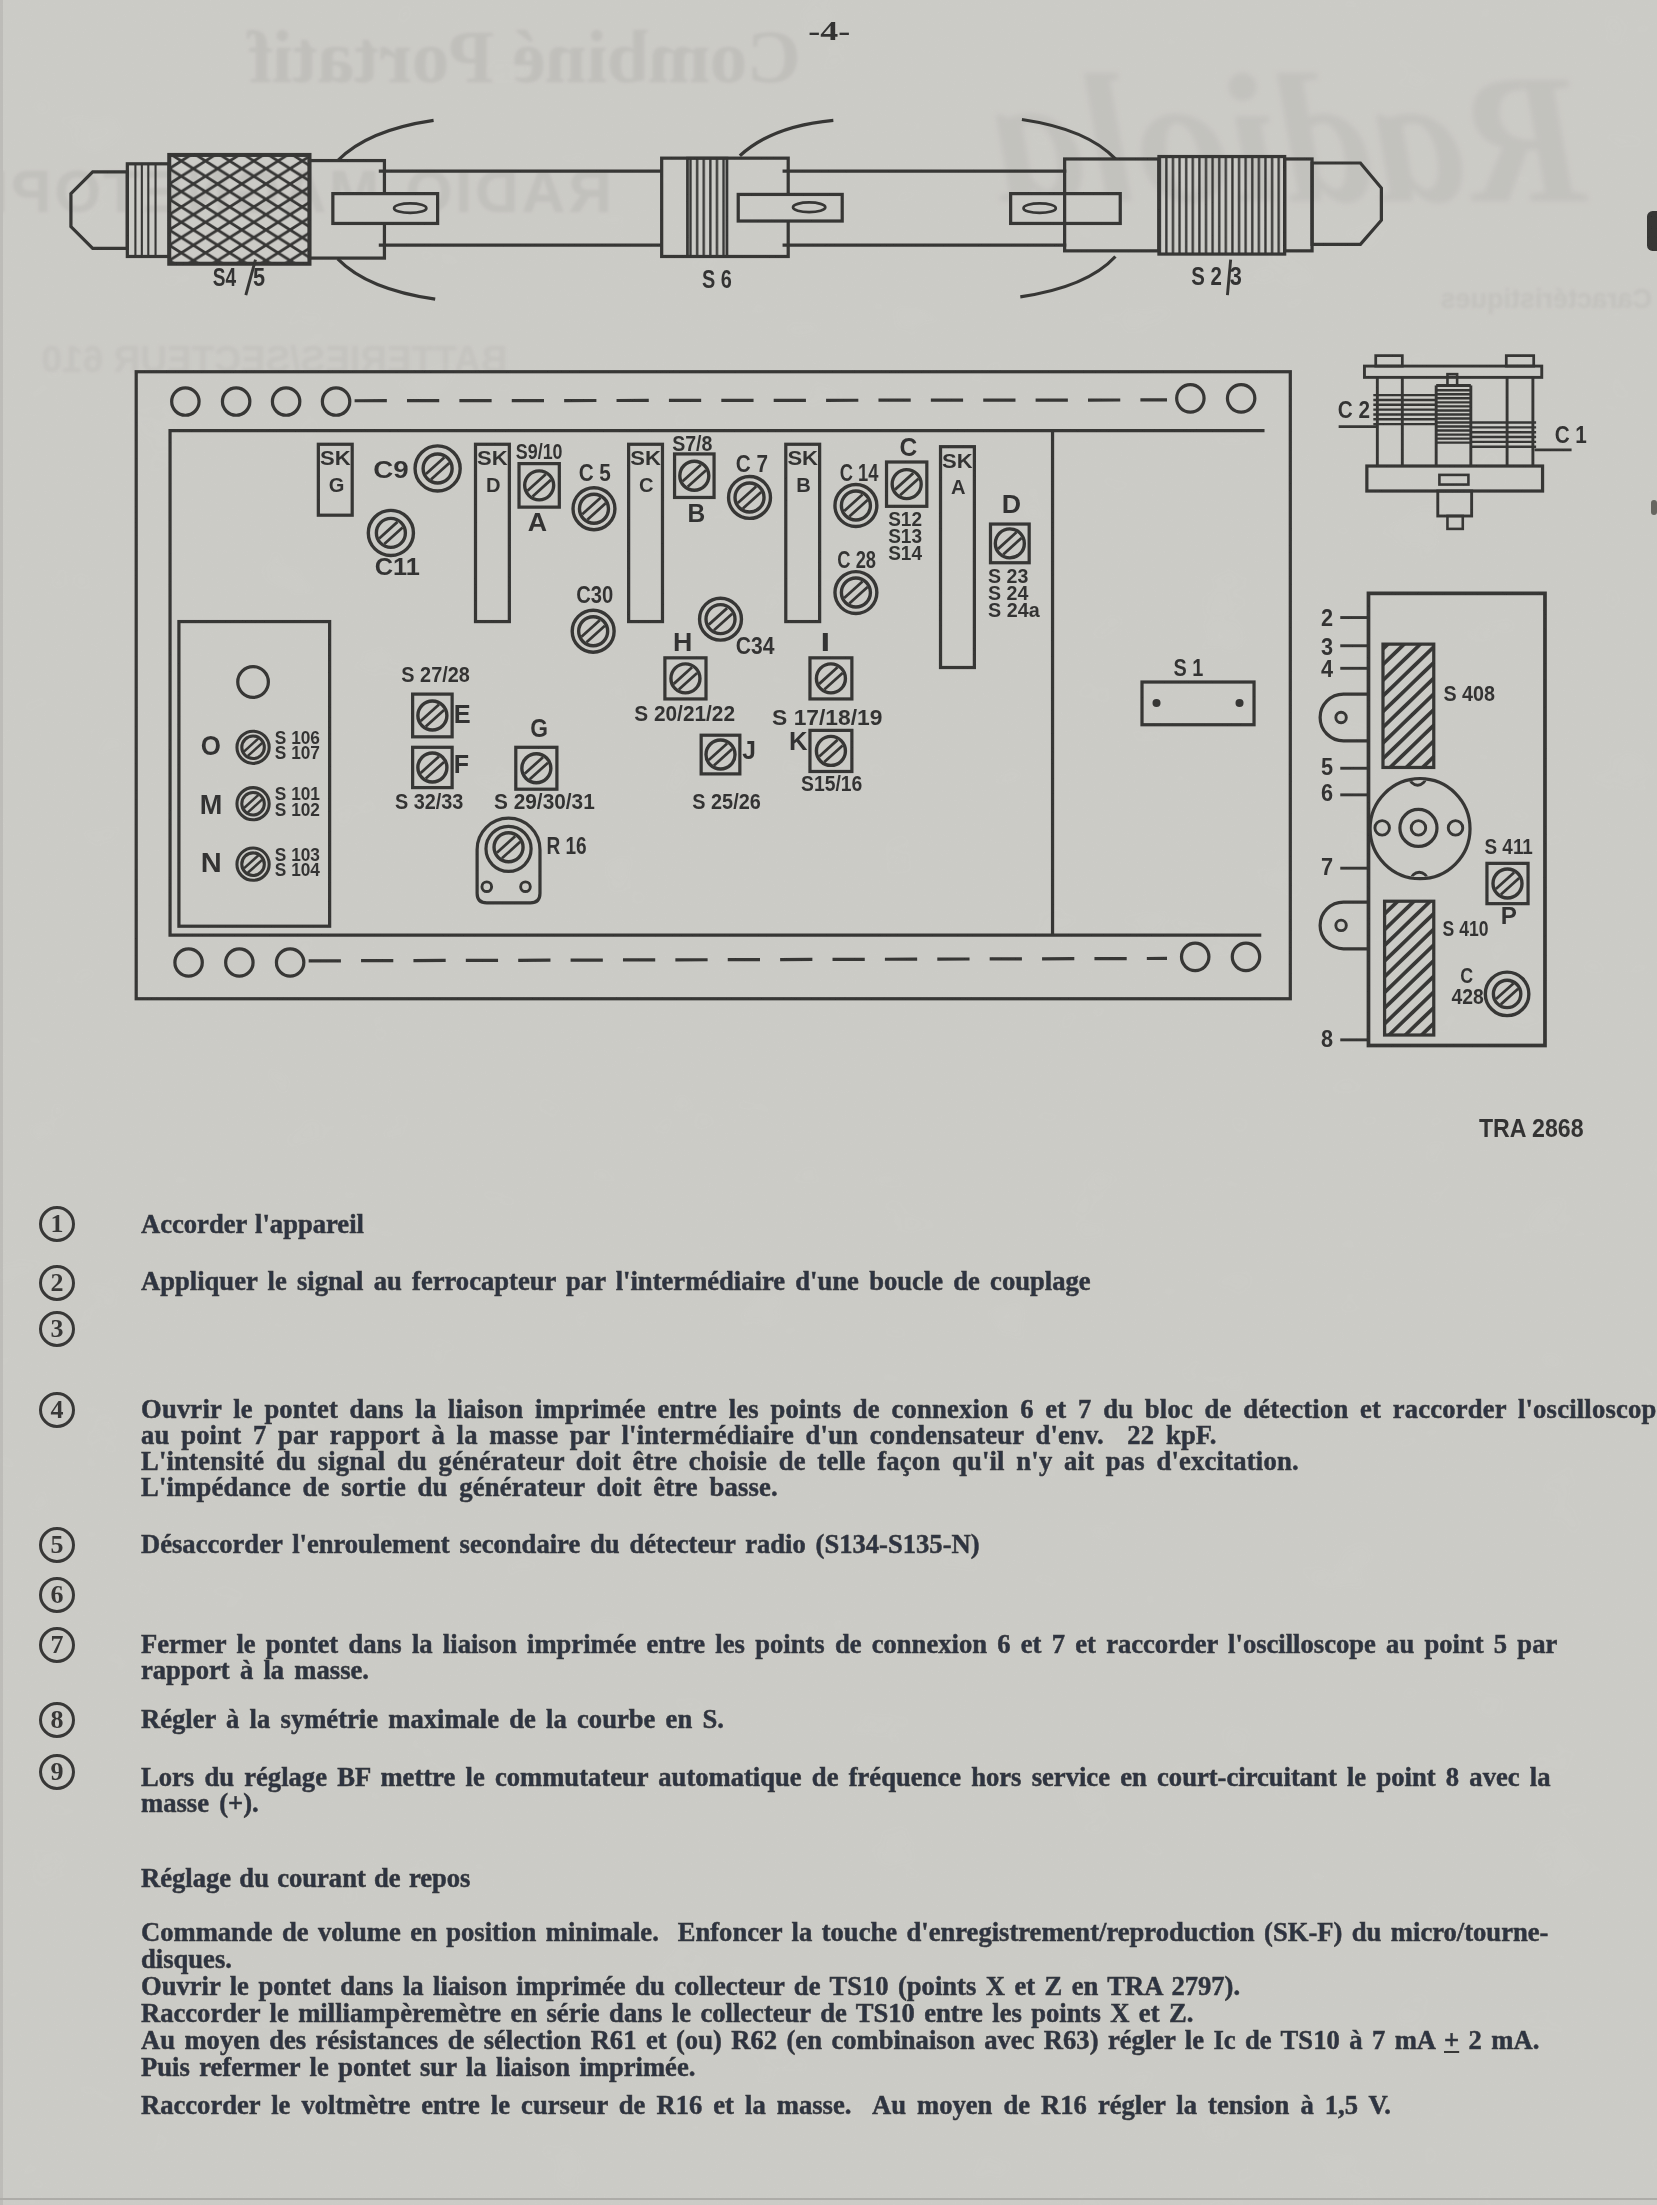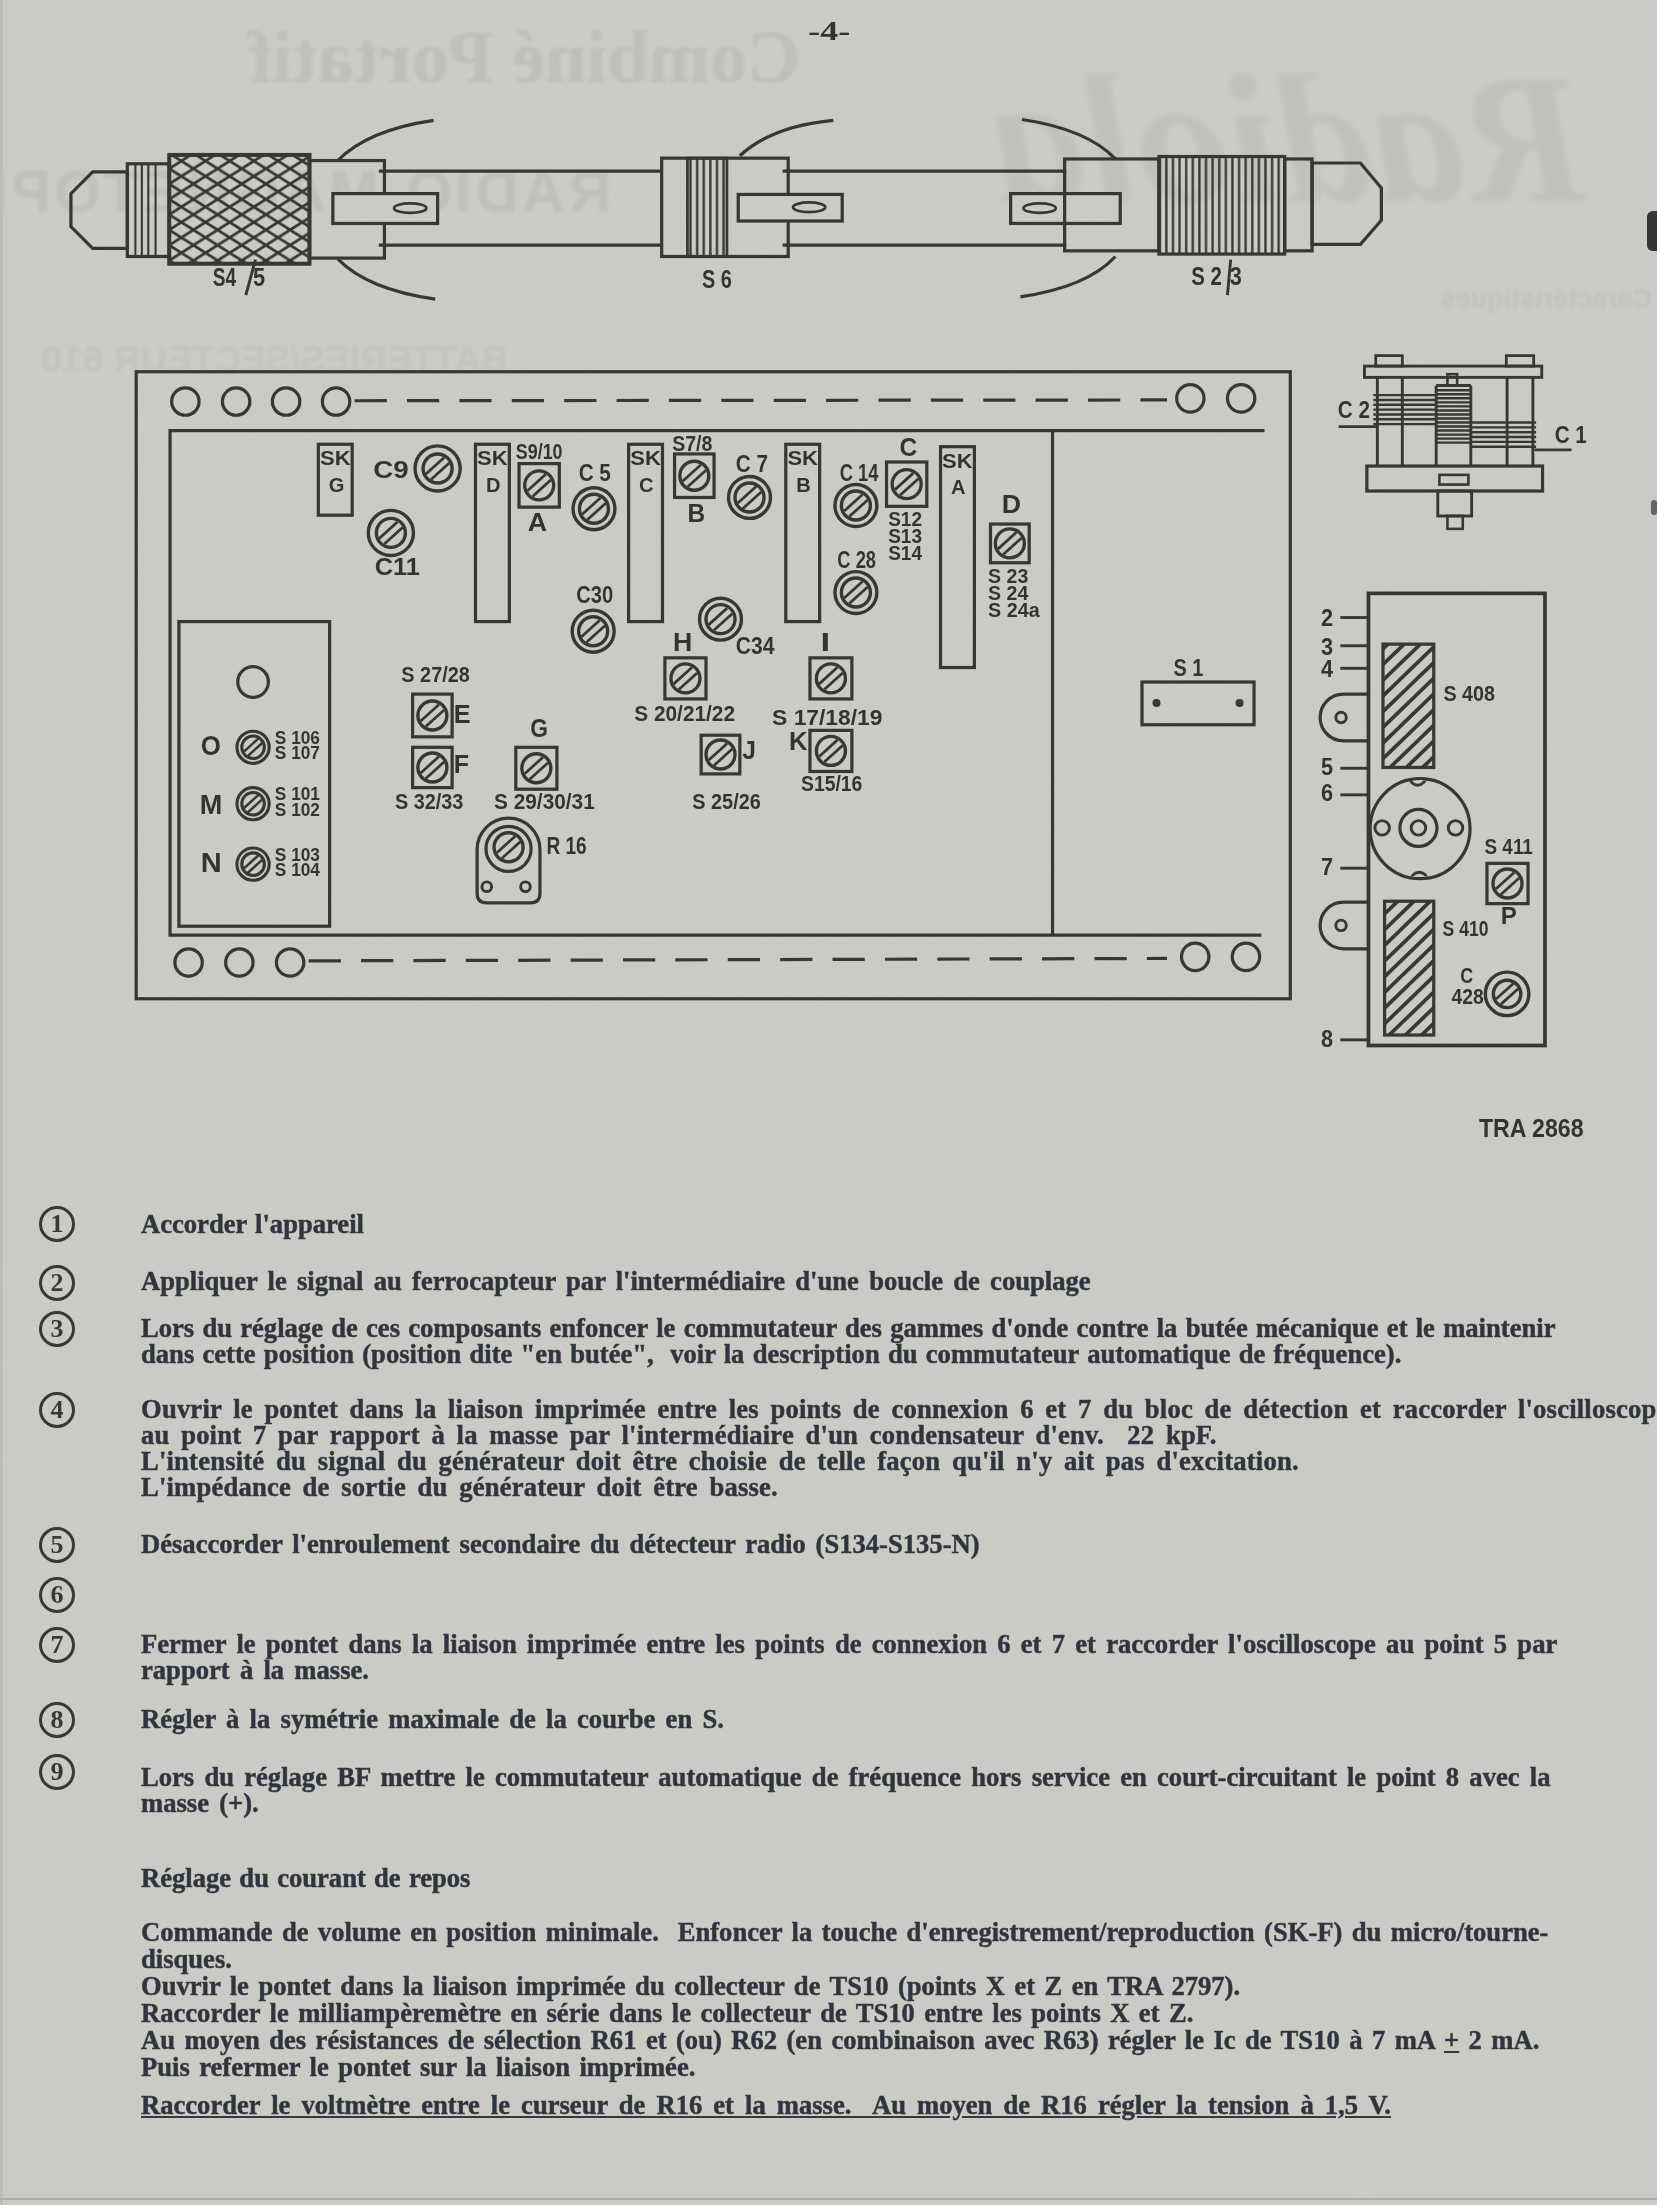--- a/index.html
+++ b/index.html
@@ -566,35 +566,34 @@
         <line x1="1663" y1="1077" x2="1698" y2="1077" stroke="#1a1a1a" stroke-width="3.6"></line>
         <text x="1639" y="1299" class="lab" font-size="29" textLength="15" lengthAdjust="spacingAndGlyphs">8</text>
         <line x1="1663" y1="1290" x2="1698" y2="1290" stroke="#1a1a1a" stroke-width="3.6"></line>
       </g>
 </svg>
 <div class="cnum" style="left:39px;top:1206px;">1</div>
 <div class="txt" style="left:141px;top:1211px;line-height:26px;word-spacing:1.6px;letter-spacing:0px;">Accorder l'appareil</div>
 <div class="cnum" style="left:39px;top:1265px;">2</div>
 <div class="txt" style="left:141px;top:1268px;line-height:26px;word-spacing:3.6px;letter-spacing:0px;">Appliquer le signal au ferrocapteur par l'intermédiaire d'une boucle de couplage</div>
 <div class="cnum" style="left:39px;top:1311px;">3</div>
-<div class="txt" style="left:141px;top:1315px;line-height:26px;word-spacing:1.6px;letter-spacing:0px;">Lors du réglage de ces composants enfoncer le commutateur des gammes d'onde contre la butée mécanique et le maintenir<br>dans cette position (position dite "en butée",&nbsp; voir la description du commutateur automatique de fréquence).</div>
 <div class="cnum" style="left:39px;top:1392px;">4</div>
 <div class="txt" style="left:141px;top:1396px;line-height:26px;word-spacing:4.8px;letter-spacing:0.2px;">Ouvrir le pontet dans la liaison imprimée entre les points de connexion 6 et 7 du bloc de détection et raccorder l'oscilloscope<br>au point 7 par rapport à la masse par l'intermédiaire d'un condensateur d'env.&nbsp; 22 kpF.<br>L'intensité du signal du générateur doit être choisie de telle façon qu'il n'y ait pas d'excitation.<br>L'impédance de sortie du générateur doit être basse.</div>
 <div class="cnum" style="left:39px;top:1527px;">5</div>
 <div class="txt" style="left:141px;top:1531px;line-height:26px;word-spacing:3.2px;letter-spacing:0px;">Désaccorder l'enroulement secondaire du détecteur radio (S134-S135-N)</div>
 <div class="cnum" style="left:39px;top:1577px;">6</div>
 <div class="cnum" style="left:39px;top:1627px;">7</div>
 <div class="txt" style="left:141px;top:1631px;line-height:26px;word-spacing:3.6px;letter-spacing:0px;">Fermer le pontet dans la liaison imprimée entre les points de connexion 6 et 7 et raccorder l'oscilloscope au point 5 par<br>rapport à la masse.</div>
 <div class="cnum" style="left:39px;top:1702px;">8</div>
 <div class="txt" style="left:141px;top:1706px;line-height:26px;word-spacing:3.6px;letter-spacing:0px;">Régler à la symétrie maximale de la courbe en S.</div>
 <div class="cnum" style="left:39px;top:1754px;">9</div>
 <div class="txt" style="left:141px;top:1764px;line-height:26px;word-spacing:3.6px;letter-spacing:0px;">Lors du réglage BF mettre le commutateur automatique de fréquence hors service en court-circuitant le point 8 avec la<br>masse (+).</div>
 <div class="txt" style="left:141px;top:1865px;"><span style="text-underline-offset:4.8px;margin-top:28px;">Réglage du courant de repos</span></div>
 <div class="txt" style="left:141px;top:1919px;line-height:27px;word-spacing:2.8px;">Commande de volume en position minimale.&nbsp; Enfoncer la touche d'enregistrement/reproduction (SK-F) du micro/tourne-<br>disques.<br>Ouvrir le pontet dans la liaison imprimée du collecteur de TS10 (points X et Z en TRA 2797).<br>Raccorder le milliampèremètre en série dans le collecteur de TS10 entre les points X et Z.<br>Au moyen des résistances de sélection R61 et (ou) R62 (en combinaison avec R63) régler le Ic de TS10 à 7 mA <span style="text-decoration:underline">+</span> 2 mA.<br>Puis refermer le pontet sur la liaison imprimée.</div>
-<div class="txt" style="left:141px;top:2092px;word-spacing:4.4px;text-decoration:underline;">Raccorder le voltmètre entre le curseur de R16 et la masse.&nbsp; Au moyen de R16 régler la tension à 1,5 V.</div>
+<div class="txt" style="left:141px;top:2092px;word-spacing:4.4px;">Raccorder le voltmètre entre le curseur de R16 et la masse.&nbsp; Au moyen de R16 régler la tension à 1,5 V.</div>
 
 <div class="ghost" style="left:1322px;top:284px;width:330px;font-size:27px;color:#c9c8c4;filter:blur(1.6px);">Caractéristiques</div>
 
 <svg width="1657" height="2205" style="position:absolute;left:0;top:0;pointer-events:none;" viewBox="0 0 2056 2736">
 <filter id="nz">
         <feTurbulence type="fractalNoise" baseFrequency="0.9" numOctaves="2" stitchTiles="stitch"></feTurbulence>
 <feColorMatrix type="matrix" values="0 0 0 0 0.45  0 0 0 0 0.45  0 0 0 0 0.42  0.8 0.8 0.8 0 0"></feColorMatrix>
       </filter>
 <filter id="nz2">
         <feTurbulence type="fractalNoise" baseFrequency="0.012 0.016" numOctaves="3" seed="7" stitchTiles="stitch"></feTurbulence>

